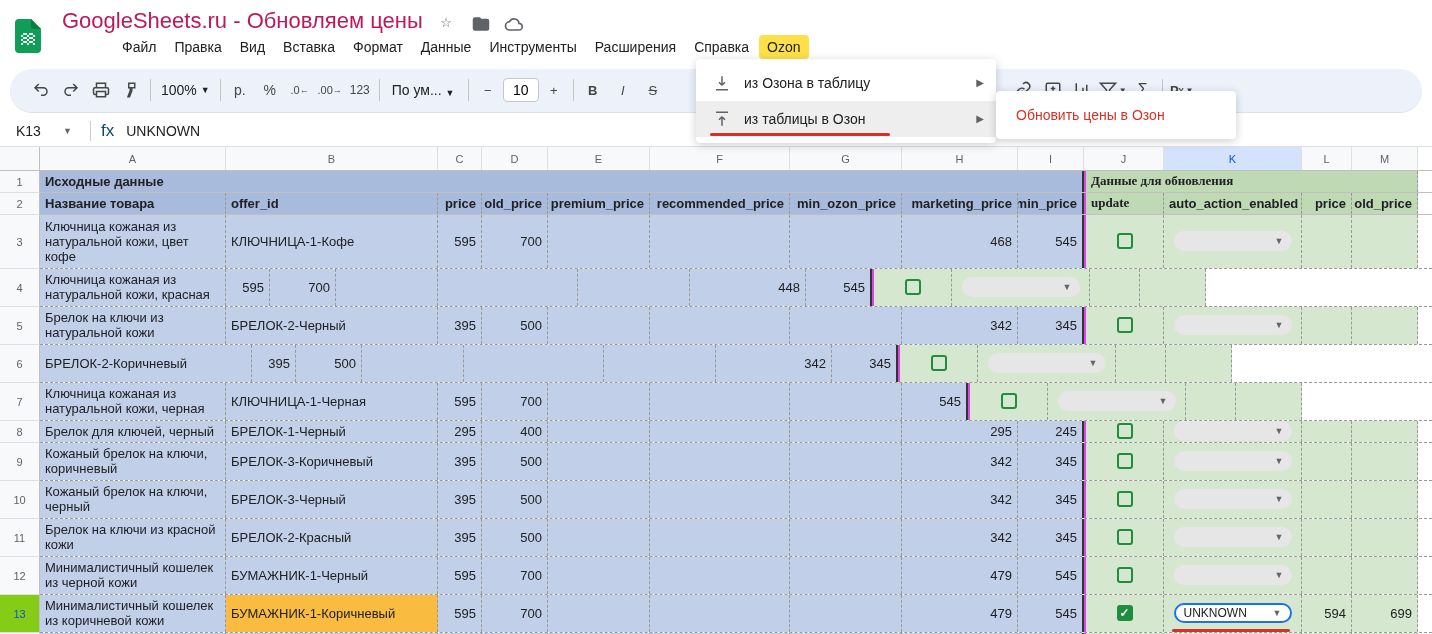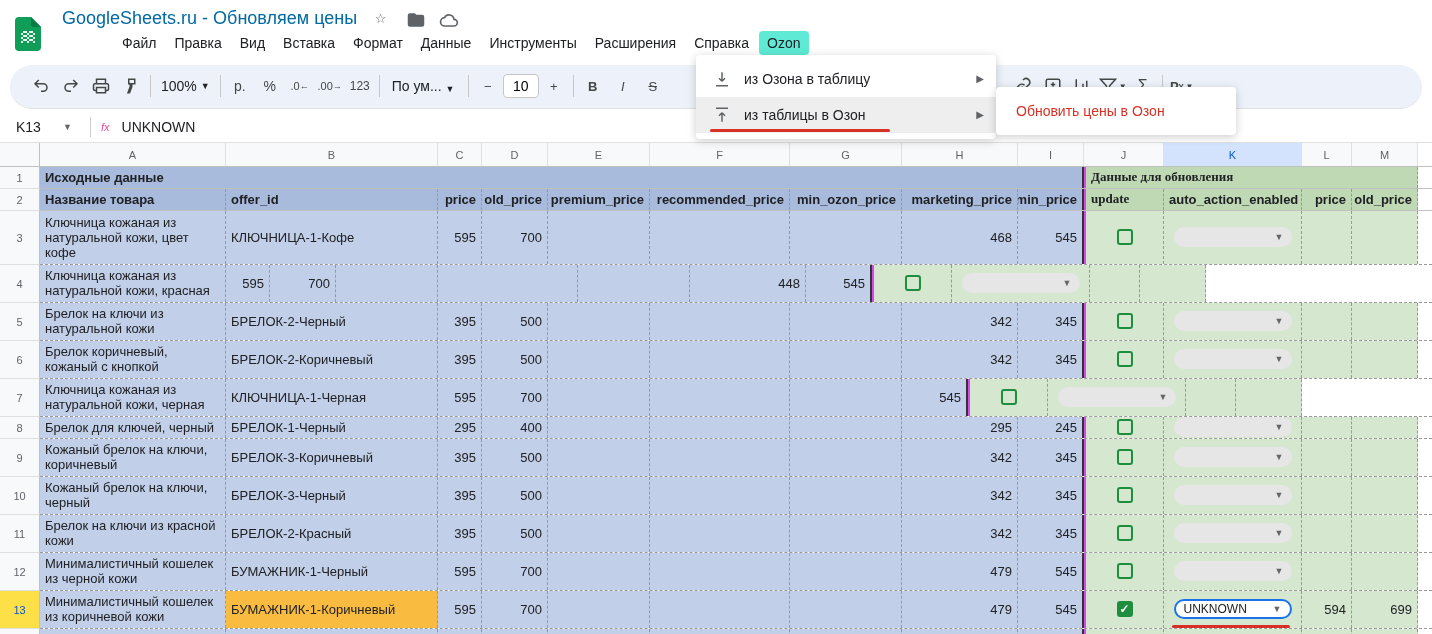--- a/index.html
+++ b/index.html
@@ -3,28 +3,28 @@
 <meta charset="utf-8">
 <style>
   * { box-sizing: border-box; margin: 0; padding: 0; }
   body { font-family: Arial, sans-serif; font-size: 13px; color: #202124; background: #fff; overflow: hidden; width: 1432px; }
   
   
   .titlebar { display: flex; align-items: center; padding: 8px 16px 4px 8px; gap: 8px; }
   .sheets-logo { width: 40px; height: 40px; display: flex; align-items: center; justify-content: center; }
   .sheets-logo svg { width: 26px; height: 34px; }
   .title-area { flex: 1; }
-  .doc-title { font-size: 18px; font-weight: 400; color: #0369a1; padding: 2px 6px; }
+  .doc-title { font-size: 22px; font-weight: 400; color: #be185d; padding: 2px 6px; }
   .title-icons { display: inline-flex; gap: 12px; margin-left: 8px; vertical-align: middle; }
   .title-icon { width: 20px; height: 20px; color: #5f6368; cursor: pointer; }
   
   
   .menubar { display: flex; gap: 2px; padding: 0 0 6px 58px; position: relative; }
   .menu-item { padding: 4px 8px; font-size: 14px; color: #202124; cursor: pointer; border-radius: 4px; }
-  .menu-item.active { background: #5eead4; }
+  .menu-item.active { background: #fde047; }
   
   
   .dropdown-menu { position: absolute; background: #fff; box-shadow: 0 2px 10px rgba(0,0,0,0.2); border-radius: 4px; min-width: 300px; z-index: 100; padding: 6px 0; }
   .dropdown-item { display: flex; align-items: center; padding: 8px 16px 8px 16px; font-size: 14px; cursor: pointer; position: relative; gap: 12px; }
   .dropdown-item:hover, .dropdown-item.highlighted { background: #eee; }
   .dropdown-item .submenu-arrow { position: absolute; right: 12px; font-size: 10px; color: #5f6368; }
   .dropdown-icon { width: 20px; height: 20px; display: flex; align-items: center; justify-content: center; }
   .submenu { position: absolute; left: 100%; top: 32px; background: #fff; box-shadow: 0 2px 10px rgba(0,0,0,0.2); border-radius: 4px; min-width: 240px; padding: 6px 0; }
   .submenu-item { padding: 10px 20px; font-size: 14px; cursor: pointer; color: #d93025; font-weight: 500; }
   
@@ -32,36 +32,36 @@
   .toolbar { display: flex; align-items: center; padding: 6px 16px; border-bottom: 1px solid #e0e0e0; background: #edf2fa; border-radius: 24px; margin: 0 10px 4px 10px; height: 44px; }
   .tool-btn { width: 30px; height: 30px; display: flex; align-items: center; justify-content: center; cursor: pointer; border-radius: 4px; color: #444746; }
   .tool-sep { width: 1px; height: 22px; background: #c7c7c7; margin: 0 4px; }
   .zoom-select { font-size: 14px; padding: 4px 6px; display: flex; align-items: center; gap: 4px; cursor: pointer; }
   .font-select { font-size: 14px; padding: 4px 8px; display: flex; align-items: flex-end; gap: 4px; cursor: pointer; min-width: 80px; }
   .size-box { width: 36px; height: 24px; border: 1px solid #c7c7c7; border-radius: 4px; text-align: center; font-size: 14px; background: #fff; }
   
   
   .formula-bar { display: flex; align-items: center; padding: 4px 10px; border-bottom: 1px solid #e0e0e0; height: 30px; gap: 10px; }
   .cell-name { width: 70px; font-size: 14px; padding: 2px 6px; display: flex; align-items: center; gap: 22px; }
-  .fx-icon { font-style: italic; color: #ec4899; font-size: 11px; }
+  .fx-icon { color: #0c4a6e; font-size: 17px; }
   .formula-input { flex: 1; font-size: 14px; padding: 2px; }
   
   
   .grid-container { position: relative; }
   .grid-header { display: flex; background: #fff; border-bottom: 1px solid #c0c0c0; height: 24px; }
   .corner-cell { width: 40px; border-right: 1px solid #c0c0c0; background: #f8f9fa; }
   .col-header { border-right: 1px solid #e0e0e0; text-align: center; font-size: 11px; color: #5f6368; line-height: 24px; background: #f8f9fa; }
   .col-header.selected { background: #d3e2fd; color: #0b57d0; }
   
   .grid-body { display: flex; }
   .row-headers { width: 40px; }
   .row-header { height: 22px; border-bottom: 1px solid #e0e0e0; border-right: 1px solid #c0c0c0; text-align: center; font-size: 11px; color: #5f6368; line-height: 22px; background: #f8f9fa; }
   .row-header.tall1 { height: 54px; line-height: 54px; }
   .row-header.tall2 { height: 38px; line-height: 38px; }
-  .row-header.selected { background: #fde047; color: #0b57d0; }
+  .row-header.selected { background: #84cc16; color: #0b57d0; }
   
   .data-area { flex: 1; position: relative; }
   .data-row { display: flex; border-bottom: 1px dashed #999; }
   .data-row.solid { border-bottom: 1px solid #c0c0c0; }
   .cell { border-right: 1px dashed #999; padding: 3px 5px; font-size: 13px; overflow: hidden; display: flex; align-items: center; }
   .cell.bold { font-weight: bold; }
   .cell.right { justify-content: flex-end; }
   .cell.center { justify-content: center; }
   
   
@@ -344,21 +344,20 @@
           </div>
           <div class="cell cK bg-green center">
             <div class="dropdown-pill">
               <span class="pill-arrow">▼</span>
             </div>
           </div>
           <div class="cell cL bg-green right"></div>
           <div class="cell cM bg-green right"></div>
         </div>
         <div class="data-row  h38">
-          <div class="cell cA bg-blue">Брелок коричневый, кожаный с кнопкой</div>
           <div class="cell cB bg-blue">БРЕЛОК-2-Коричневый</div>
           <div class="cell cC bg-blue right">395</div>
           <div class="cell cD bg-blue right">500</div>
           <div class="cell cE bg-blue"></div>
           <div class="cell cF bg-blue"></div>
           <div class="cell cG bg-blue"></div>
           <div class="cell cH bg-blue right">342</div>
           <div class="cell cI bg-blue right vdiv">345</div>
           <div class="cell cJ bg-green center vdiv-left">
             <div class="chk"></div>

